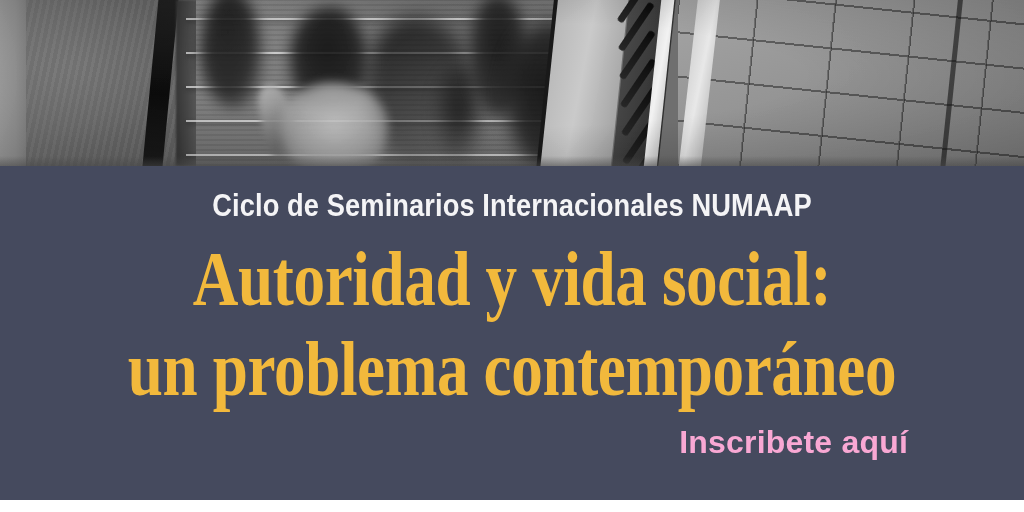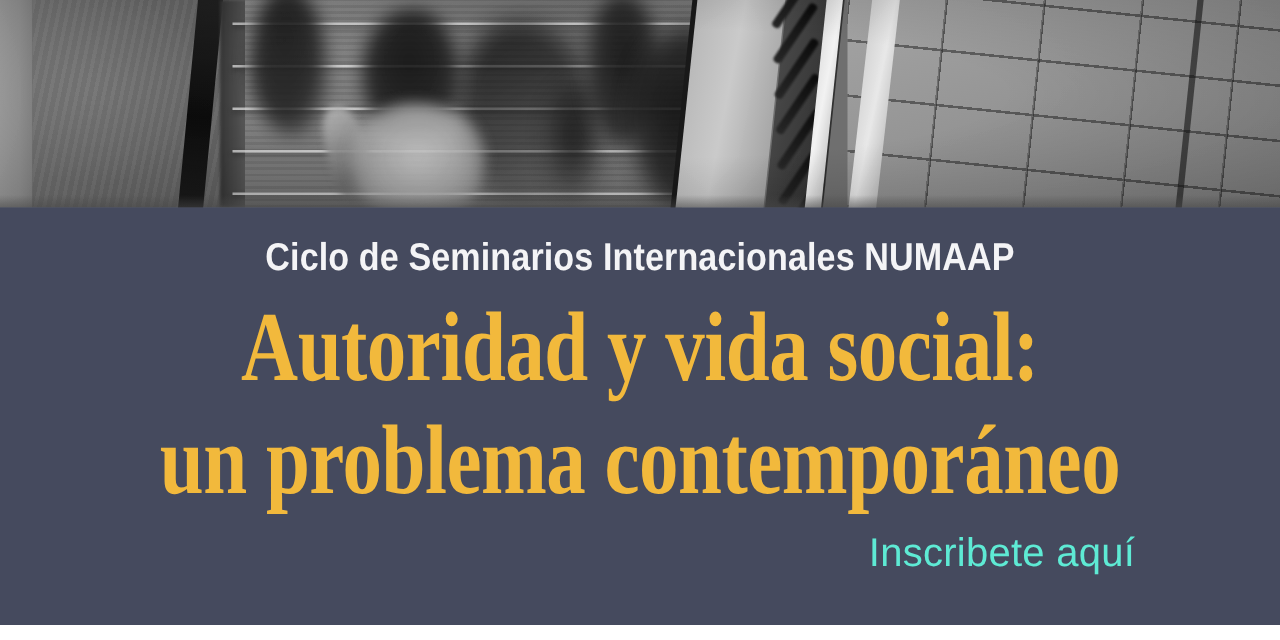--- a/index.html
+++ b/index.html
@@ -237,23 +237,23 @@
     letter-spacing: -0.5px;
     white-space: nowrap;
   }
   .title-line-1 { top: 73px; transform: scaleX(0.80); }
   .title-line-2 { top: 163px; transform: scaleX(0.80); }
 
   .cta {
     position: absolute;
     right: 116px;
     top: 258px;
-    color: #5eead4;
+    color: #f9a8d4;
     font-family: "Liberation Sans", sans-serif;
-    font-weight: normal;
+    font-weight: bold;
     font-size: 32px;
     letter-spacing: 0.2px;
     white-space: nowrap;
     cursor: pointer;
   }
 </style>
 </head>
 <body>
 
 <div id="poster">

